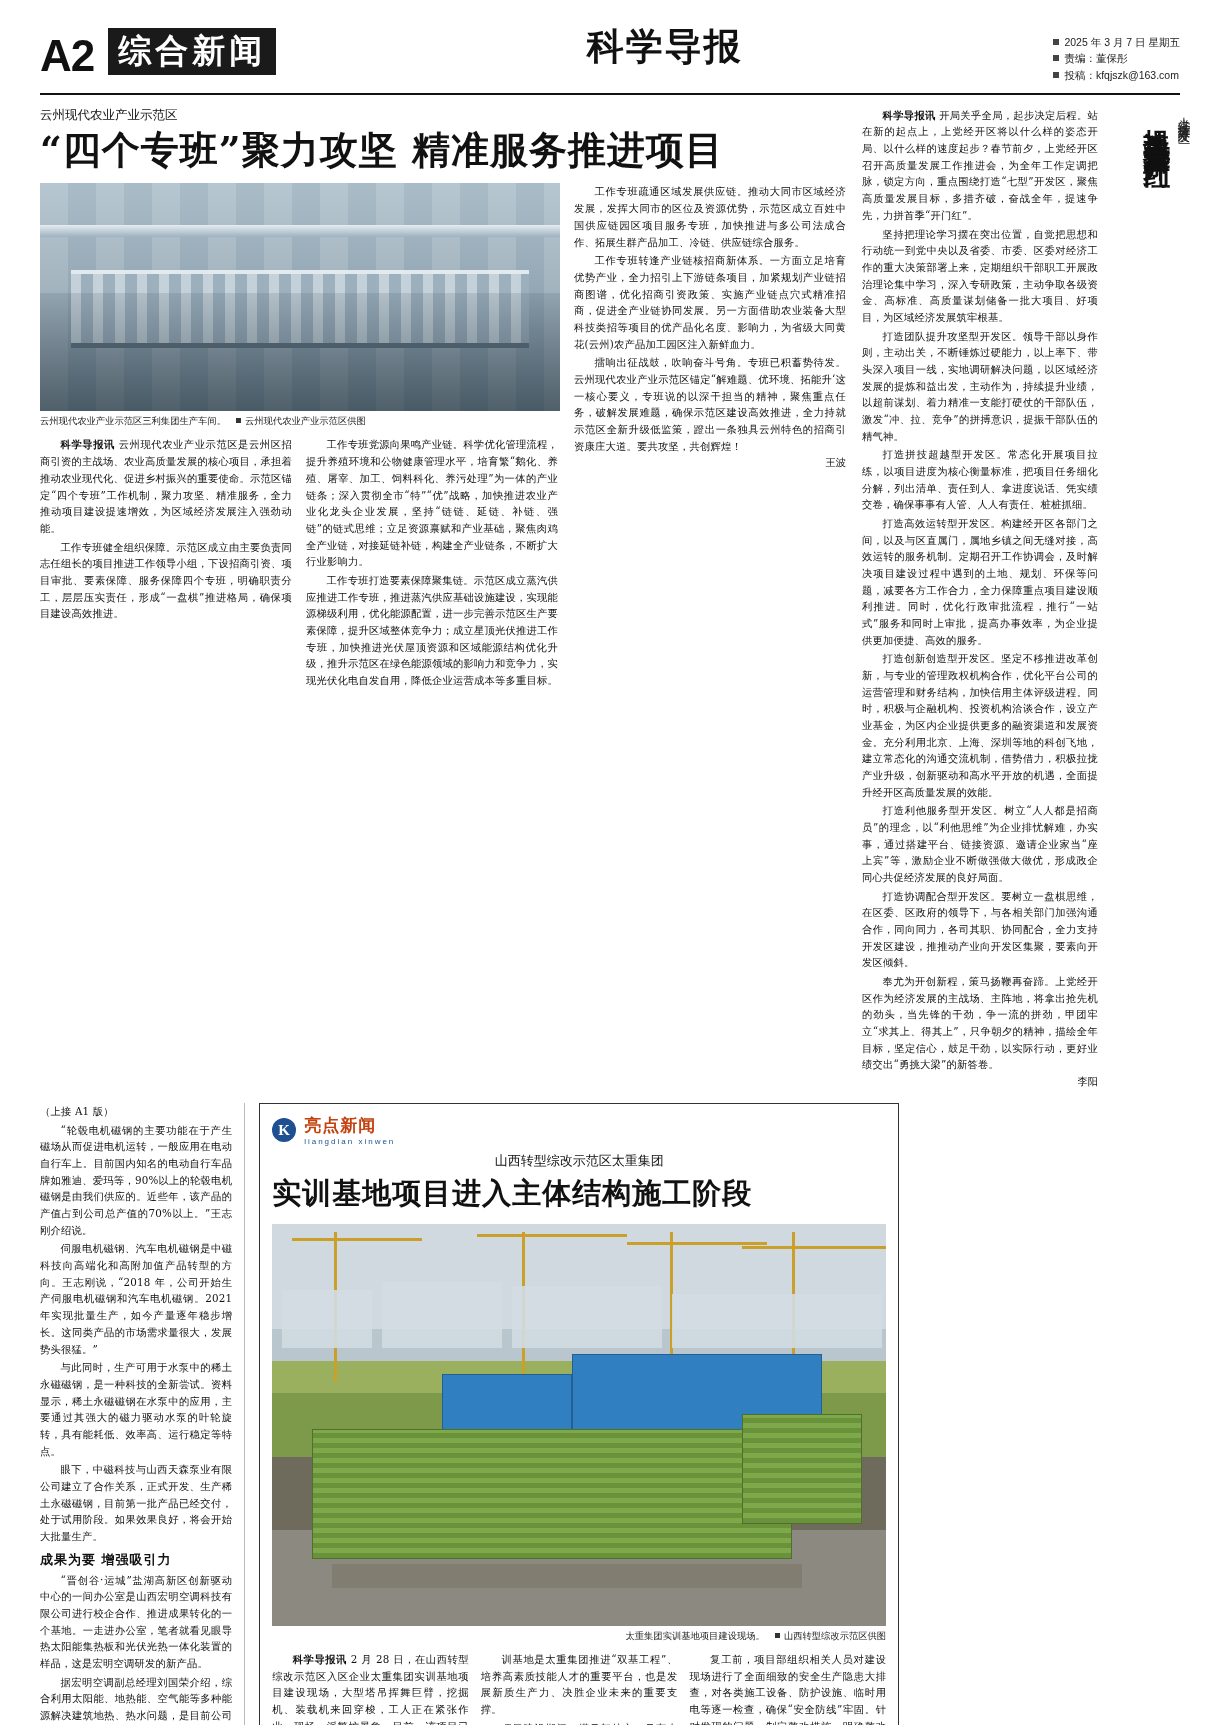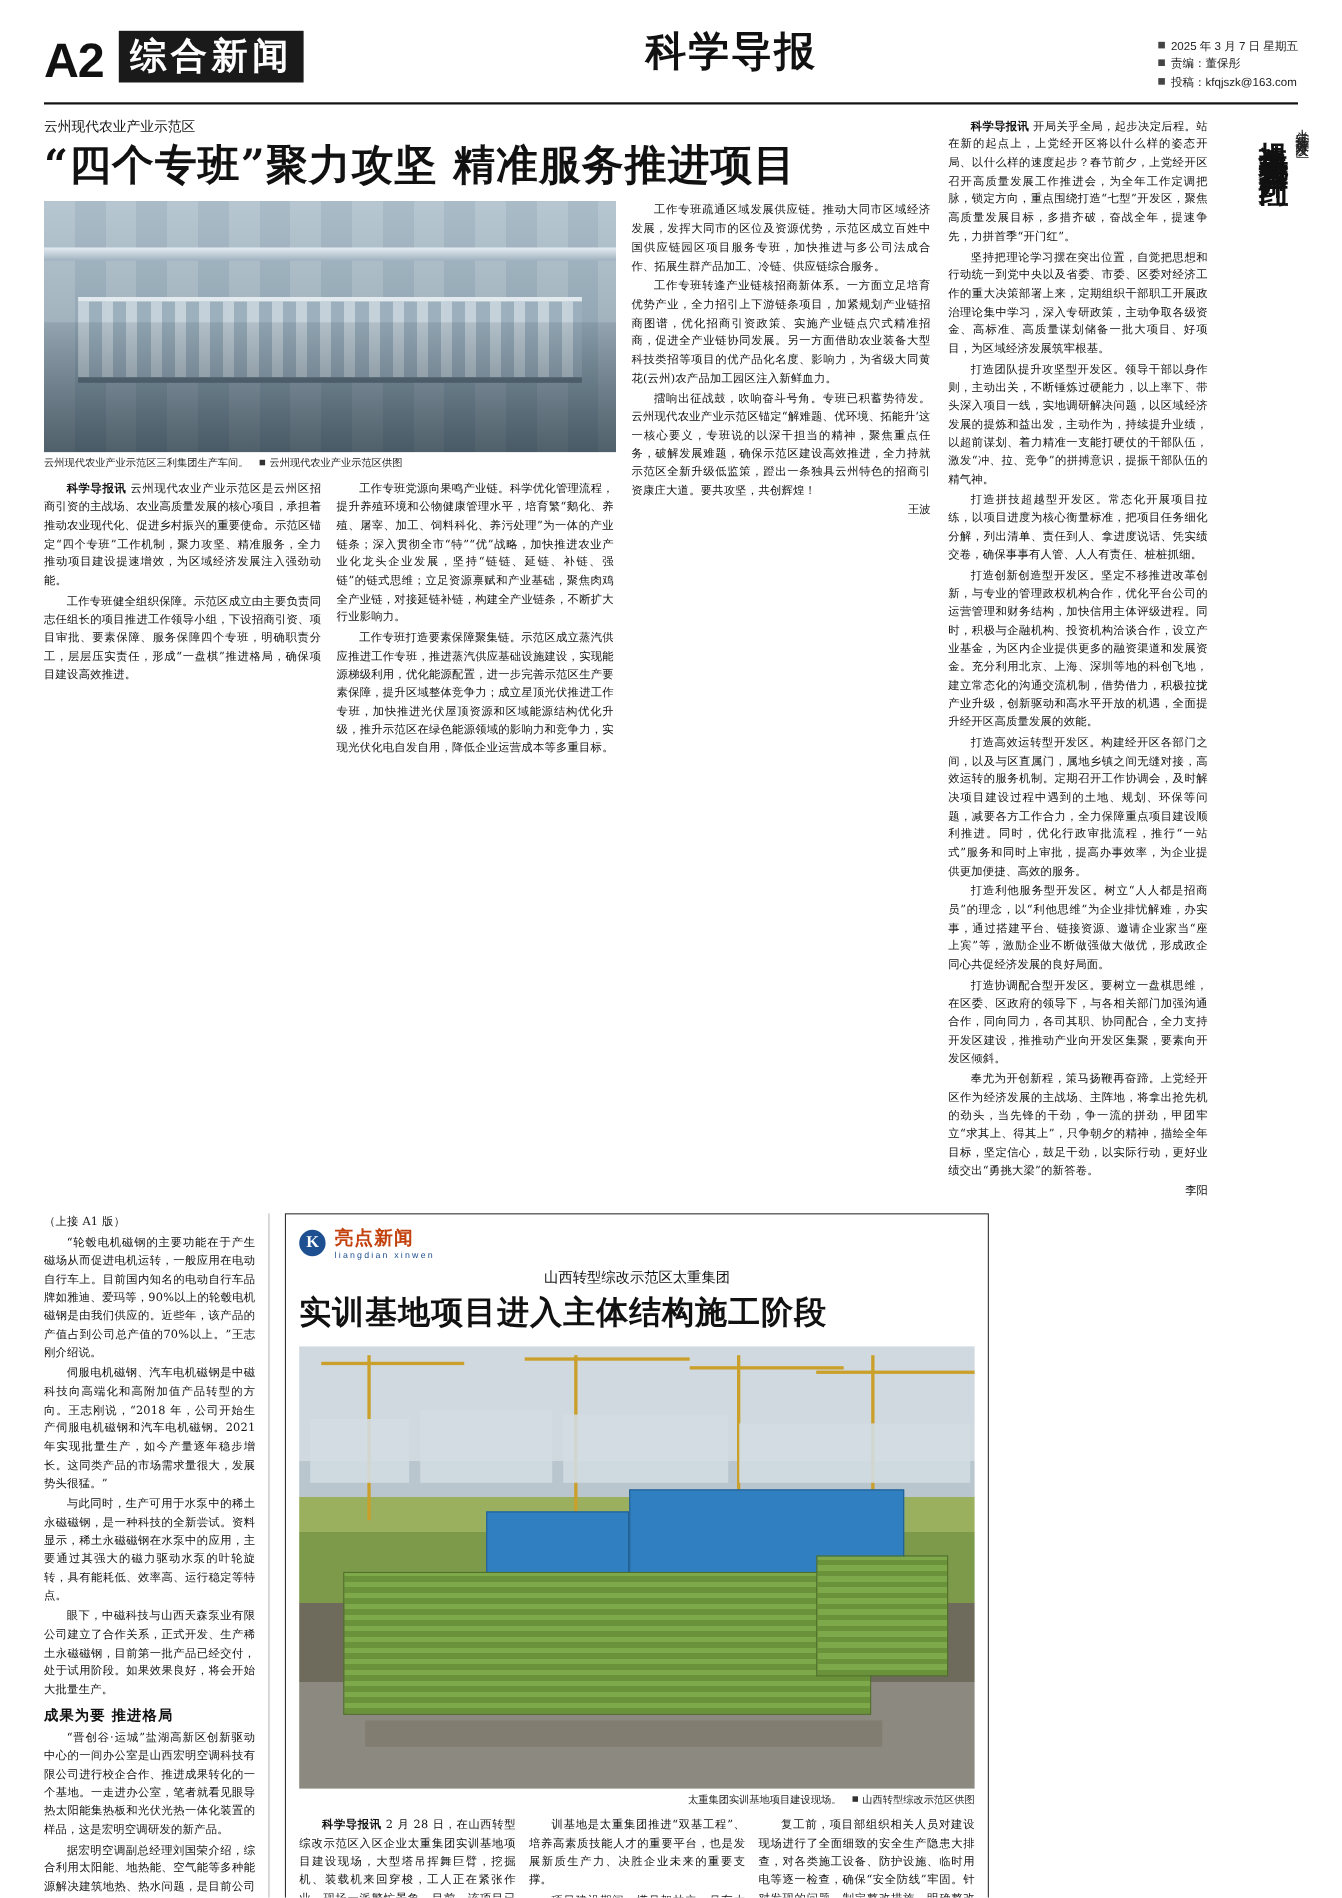--- a/index.html
+++ b/index.html
@@ -258,43 +258,43 @@
         </div>
       </div>
     </div>
 
     <div class="top-side">
       <div class="side-text">
         <p class="body"><span class="lead-tag">科学导报讯</span> <span>开局关乎全局，起步决定后程。站在新的起点上，上党经开区将以什么样的姿态开局、以什么样的速度起步？春节前夕，上党经开区召开高质量发展工作推进会，为全年工作定调把脉，锁定方向，重点围绕打造“七型”开发区，聚焦高质量发展目标，多措齐破，奋战全年，提速争先，力拼首季“开门红”。</span></p>
         <p class="body">坚持把理论学习摆在突出位置，自觉把思想和行动统一到党中央以及省委、市委、区委对经济工作的重大决策部署上来，定期组织干部职工开展政治理论集中学习，深入专研政策，主动争取各级资金、高标准、高质量谋划储备一批大项目、好项目，为区域经济发展筑牢根基。</p>
         <p class="body">打造团队提升攻坚型开发区。领导干部以身作则，主动出关，不断锤炼过硬能力，以上率下、带头深入项目一线，实地调研解决问题，以区域经济发展的提炼和益出发，主动作为，持续提升业绩，以超前谋划、着力精准一支能打硬仗的干部队伍，激发“冲、拉、竞争”的拼搏意识，提振干部队伍的精气神。</p>
         <p class="body">打造拼技超越型开发区。常态化开展项目拉练，以项目进度为核心衡量标准，把项目任务细化分解，列出清单、责任到人、拿进度说话、凭实绩交卷，确保事事有人管、人人有责任、桩桩抓细。</p>
+        <p class="body">打造高效运转型开发区。构建经开区各部门之间，以及与区直属门，属地乡镇之间无缝对接，高效运转的服务机制。定期召开工作协调会，及时解决项目建设过程中遇到的土地、规划、环保等问题，减要各方工作合力，全力保障重点项目建设顺利推进。同时，优化行政审批流程，推行“一站式”服务和同时上审批，提高办事效率，为企业提供更加便捷、高效的服务。</p>
         <p class="body">打造创新创造型开发区。坚定不移推进改革创新，与专业的管理政权机构合作，优化平台公司的运营管理和财务结构，加快信用主体评级进程。同时，积极与企融机构、投资机构洽谈合作，设立产业基金，为区内企业提供更多的融资渠道和发展资金。充分利用北京、上海、深圳等地的科创飞地，建立常态化的沟通交流机制，借势借力，积极拉拢产业升级，创新驱动和高水平开放的机遇，全面提升经开区高质量发展的效能。</p>
-        <p class="body">打造高效运转型开发区。构建经开区各部门之间，以及与区直属门，属地乡镇之间无缝对接，高效运转的服务机制。定期召开工作协调会，及时解决项目建设过程中遇到的土地、规划、环保等问题，减要各方工作合力，全力保障重点项目建设顺利推进。同时，优化行政审批流程，推行“一站式”服务和同时上审批，提高办事效率，为企业提供更加便捷、高效的服务。</p>
         <p class="body">打造利他服务型开发区。树立“人人都是招商员”的理念，以“利他思维”为企业排忧解难，办实事，通过搭建平台、链接资源、邀请企业家当“座上宾”等，激励企业不断做强做大做优，形成政企同心共促经济发展的良好局面。</p>
         <p class="body">打造协调配合型开发区。要树立一盘棋思维，在区委、区政府的领导下，与各相关部门加强沟通合作，同向同力，各司其职、协同配合，全力支持开发区建设，推推动产业向开发区集聚，要素向开发区倾斜。</p>
         <p class="body">奉尤为开创新程，策马扬鞭再奋蹄。上党经开区作为经济发展的主战场、主阵地，将拿出抢先机的劲头，当先锋的干劲，争一流的拼劲，甲团牢立“求其上、得其上”，只争朝夕的精神，描绘全年目标，坚定信心，鼓足干劲，以实际行动，更好业绩交出“勇挑大梁”的新答卷。</p>
         <div class="byline">李阳</div>
       </div>
       <div class="vert-title-box">
         <div class="vert main cn">提速争先力拼首季『开门红』</div>
         <div class="vert sub cn">上党经济技术开发区</div>
       </div>
     </div>
   </div>
 
   <div class="mid-wrap">
 
     <div class="mid-left">
       <p class="body" style="text-indent:0">（上接 A1 版）</p>
       <p class="body">“轮毂电机磁钢的主要功能在于产生磁场从而促进电机运转，一般应用在电动自行车上。目前国内知名的电动自行车品牌如雅迪、爱玛等，90%以上的轮毂电机磁钢是由我们供应的。近些年，该产品的产值占到公司总产值的70%以上。”王志刚介绍说。</p>
       <p class="body">伺服电机磁钢、汽车电机磁钢是中磁科技向高端化和高附加值产品转型的方向。王志刚说，“2018 年，公司开始生产伺服电机磁钢和汽车电机磁钢。2021 年实现批量生产，如今产量逐年稳步增长。这同类产品的市场需求量很大，发展势头很猛。”</p>
       <p class="body">与此同时，生产可用于水泵中的稀土永磁磁钢，是一种科技的全新尝试。资料显示，稀土永磁磁钢在水泵中的应用，主要通过其强大的磁力驱动水泵的叶轮旋转，具有能耗低、效率高、运行稳定等特点。</p>
       <p class="body">眼下，中磁科技与山西天森泵业有限公司建立了合作关系，正式开发、生产稀土永磁磁钢，目前第一批产品已经交付，处于试用阶段。如果效果良好，将会开始大批量生产。</p>
-      <div class="sec-head cn">成果为要 推进格局</div>
+      <div class="sec-head cn">成果为要 增强吸引力</div>
       <p class="body">“晋创谷·运城”盐湖高新区创新驱动中心的一间办公室是山西宏明空调科技有限公司进行校企合作、推进成果转化的一个基地。一走进办公室，笔者就看见眼导热太阳能集热板和光伏光热一体化装置的样品，这是宏明空调研发的新产品。</p>
       <p class="body">据宏明空调副总经理刘国荣介绍，综合利用太阳能、地热能、空气能等多种能源解决建筑地热、热水问题，是目前公司与太原理工大学合作研发的重要方向。超导热太阳能集热板通过与空气源热泵相结合智慧供能系统，能够将太阳能与地热能结合，实现供热和供冷。</p>
 
     </div>
 
     <div class="mid-center">
       <div class="hl-badge">
         <div class="hl-circle">K</div>
         <div>
           <div class="hl-cn"><span class="blue">亮点新闻</span></div>

